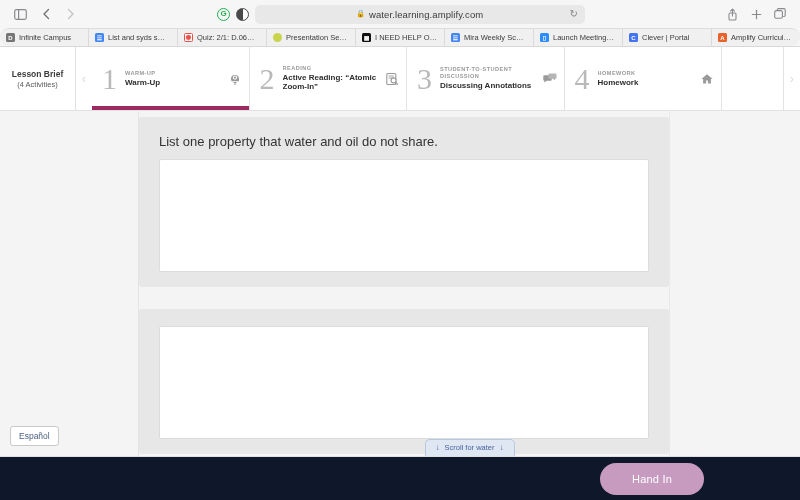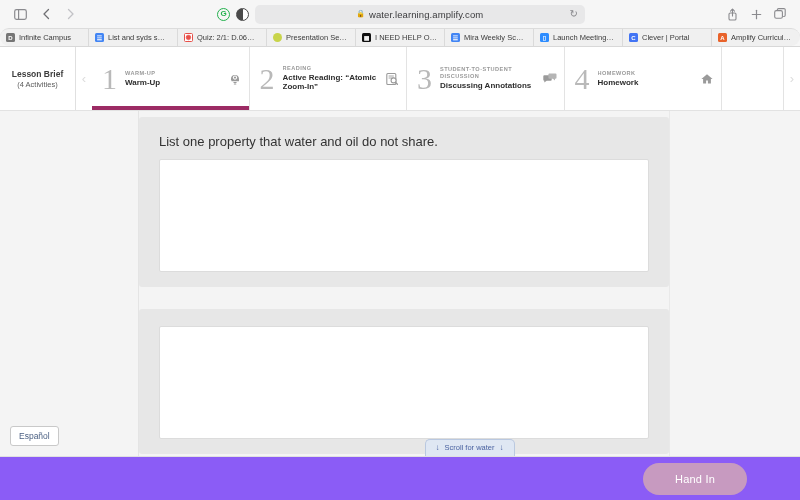--- a/index.html
+++ b/index.html
@@ -364,26 +364,26 @@
     align-items: center;
     gap: 5px;
     white-space: nowrap;
   }
   .scroll-more .arw { font-size: 8px; line-height: 1; }
 
   
   .footer {
     height: 44px;
     flex: 0 0 44px;
-    background: #8b5cf6;
+    background: #0f172a;
     border-top: 1px solid #e0e0e0;
     display: flex;
     align-items: center;
     justify-content: flex-end;
-    padding-right: 53px;
+    padding-right: 96px;
   }
 
   .handin-btn {
     background: #c79ac0;
     color: #ffffff;
     border: none;
     border-radius: 17px;
     font-size: 11px;
     padding: 10px 32px;
     font-family: "Liberation Sans", sans-serif;

